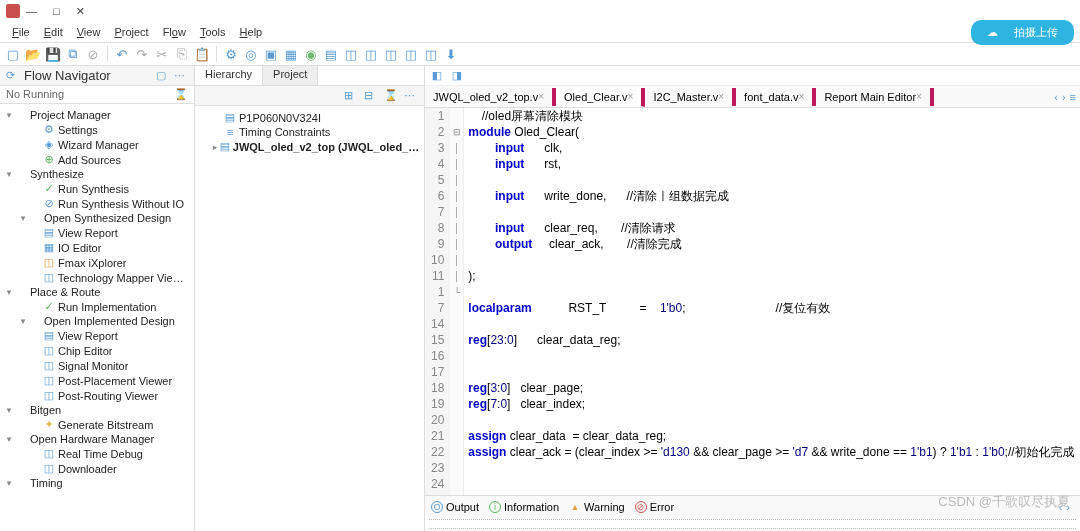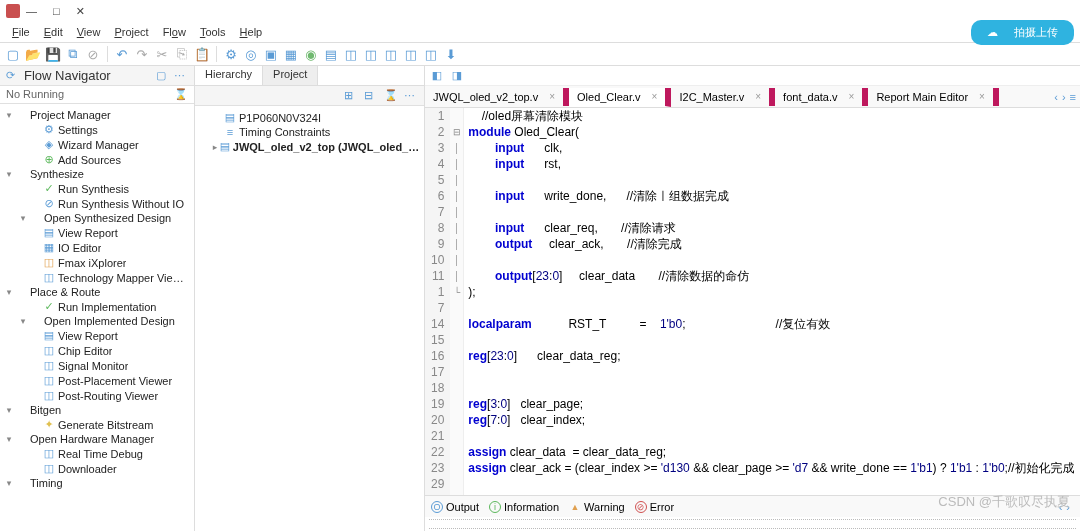--- a/index.html
+++ b/index.html
@@ -38,21 +38,21 @@
 .indent { display: inline-block; }
 .i0 { width: 0; } .i1 { width: 14px; } .i2 { width: 28px; }
 .hier-panel { width: 230px; }
 .hier-tabs { display: flex; border-bottom: 1px solid #ddd; height: 20px; }
 .hier-tab { padding: 2px 10px; border-right: 1px solid #ddd; cursor: pointer; color: #333; }
 .hier-tab.active { background: #fff; }
 .hier-tab.inactive { background: #eee; }
 .hier-body { padding: 4px 0; flex: 1; }
 .editor { flex: 1; display: flex; flex-direction: column; }
 .editor-tabs { height: 22px; display: flex; align-items: center; border-bottom: 1px solid #ddd; background: #f9f9f9; }
-.ed-tab { padding: 3px 8px; border-right: 6px solid #be185d; display: flex; align-items: center; gap: 11px; cursor: pointer; font-size: 11px; }
+.ed-tab { padding: 3px 8px; border-right: 4px solid #be185d; display: flex; align-items: center; gap: 0; cursor: pointer; font-size: 11px; }
 .ed-tab.active { background: #fff; border-bottom: 1px solid #fff; margin-bottom: -1px; }
 .ed-tab .x { color: #999; font-size: 10px; }
 .ed-tabs-rt { margin-left: auto; padding: 0 4px; color: #5a9bd5; display: flex; gap: 4px; }
 .ed-toolbar { height: 20px; display: flex; align-items: center; padding: 0 4px; gap: 4px; border-bottom: 1px solid #eee; }
 .ed-tbtn { width: 16px; height: 16px; color: #5a9bd5; display: flex; align-items: center; justify-content: center; cursor: pointer; font-size: 11px; }
 .code { flex: 1; display: flex; font-family: Consolas, monospace; font-size: 12px; overflow: auto; background: #fff; }
 .gutter { background: #f5f5f5; padding: 0 6px; text-align: right; color: #888; user-select: none; }
 .gutter .ln { height: 16px; line-height: 16px; }
 .fold-gut { width: 14px; background: #fafafa; border-right: 1px solid #eee; }
 .fold-gut .fm { height: 16px; line-height: 16px; text-align: center; color: #888; font-size: 9px; }
@@ -376,21 +376,21 @@
           <div class="ln">14</div>
           <div class="ln">15</div>
           <div class="ln">16</div>
           <div class="ln">17</div>
           <div class="ln">18</div>
           <div class="ln">19</div>
           <div class="ln">20</div>
           <div class="ln">21</div>
           <div class="ln">22</div>
           <div class="ln">23</div>
-          <div class="ln">29</div>
+          <div class="ln">24</div>
           <div class="ln">25</div>
         </div>
       <div class="fold-gut" id="fold-gut">
           <div class="fm"></div>
           <div class="fm">⊟</div>
           <div class="fm">│</div>
           <div class="fm">│</div>
           <div class="fm">│</div>
           <div class="fm">│</div>
           <div class="fm">│</div>
@@ -417,21 +417,20 @@
           <div class="cl">    <span class="c-cm">//oled屏幕清除模块</span></div>
           <div class="cl"><span class="c-kw">module</span> Oled_Clear(</div>
           <div class="cl">        <span class="c-kw">input</span>      clk,</div>
           <div class="cl">        <span class="c-kw">input</span>      rst,</div>
           <div class="cl"></div>
           <div class="cl">        <span class="c-kw">input</span>      write_done,      <span class="c-cm">//清除ㅣ组数据完成</span></div>
           <div class="cl"></div>
           <div class="cl">        <span class="c-kw">input</span>      clear_req,       <span class="c-cm">//清除请求</span></div>
           <div class="cl">        <span class="c-kw">output</span>     clear_ack,       <span class="c-cm">//清除完成</span></div>
           <div class="cl"></div>
-          <div class="cl">        <span class="c-kw">output</span>[<span class="c-num">23</span>:<span class="c-num">0</span>]     clear_data       <span class="c-cm">//清除数据的命仿</span></div>
           <div class="cl">);</div>
           <div class="cl"></div>
           <div class="cl"><span class="c-kw">localparam</span>           RST_T          =    <span class="c-num">1'b0</span>;                           <span class="c-cm">//复位有效</span></div>
           <div class="cl"></div>
           <div class="cl"><span class="c-kw">reg</span>[<span class="c-num">23</span>:<span class="c-num">0</span>]      clear_data_reg;</div>
           <div class="cl"></div>
           <div class="cl"></div>
           <div class="cl"><span class="c-kw">reg</span>[<span class="c-num">3</span>:<span class="c-num">0</span>]   clear_page;</div>
           <div class="cl"><span class="c-kw">reg</span>[<span class="c-num">7</span>:<span class="c-num">0</span>]   clear_index;</div>
           <div class="cl"></div>

